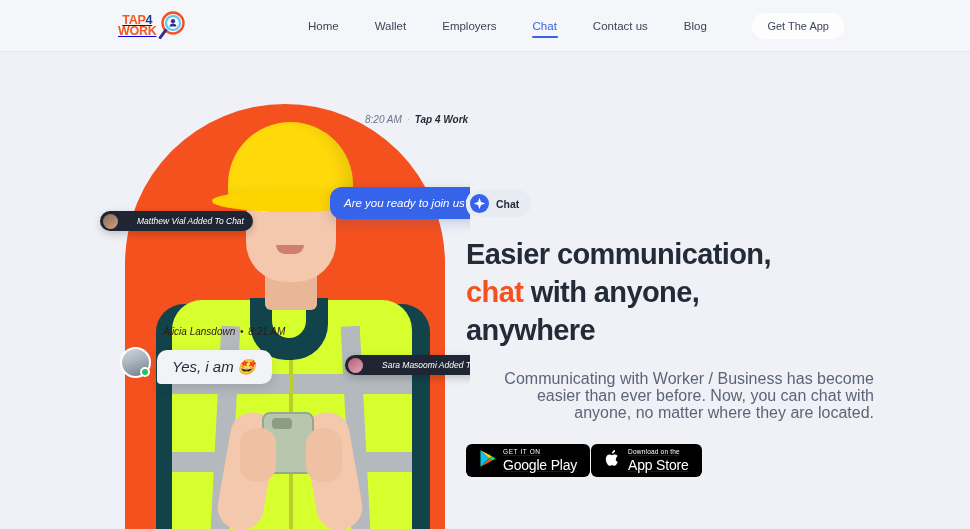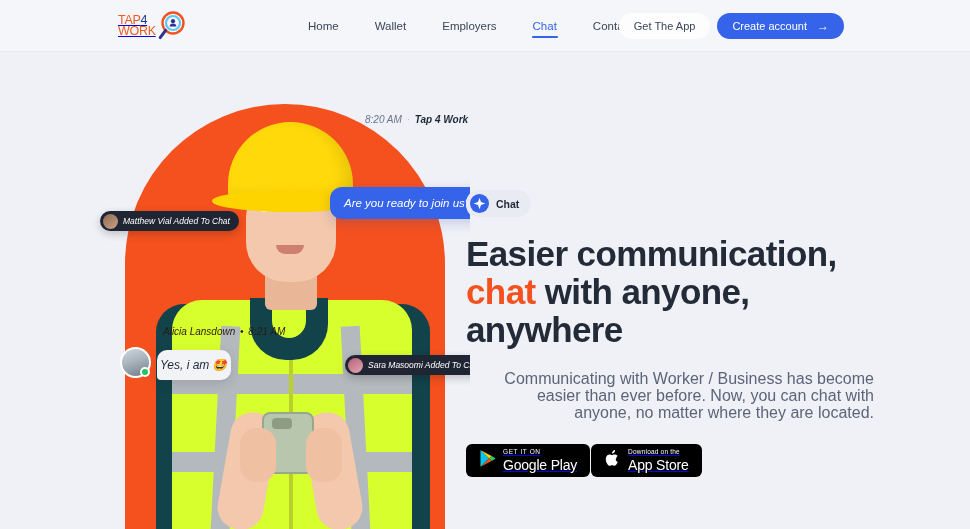--- a/index.html
+++ b/index.html
@@ -18,23 +18,23 @@
     background: #f4f6fa;
     border-bottom: 1px solid #e4e8ef;
     display: flex; align-items: center;
   }
   .logo-wrap {
     position: absolute; left: 118px; top: 9px;
     display: flex; align-items: center; gap: 2px;
     height: 34px;
   }
   .logo-text {
-    font-size: 12.5px; font-weight: normal; line-height: 11.5px;
+    font-size: 12.5px; font-weight: bold; line-height: 11.5px;
     color: #f05a22; letter-spacing: -0.3px;
-    text-align: left;
+    text-align: center;
   }
   .logo-text .row1 { display: block; }
   .logo-text .row1 .four { color: #1d3a8a; }
   .logo-text .row2 { display: block; }
   .logo-mark { width: 30px; height: 30px; margin-left: -2px; }
 
   .nav {
     position: absolute; left: 296px; top: 0; height: 52px;
     display: flex; align-items: center; gap: 12px;
   }
@@ -198,21 +198,21 @@
   .avatar-brand {
     position: absolute; left: 466px; top: 136px;
     width: 32px; height: 32px; border-radius: 50%;
     background: #2e3192; border: 2px solid #eff1f6;
     display: flex; align-items: center; justify-content: center;
   }
   .pill-dark {
     position: absolute;
     background: #1f2533; color: #ffffff;
     border-radius: 14px; height: 20px;
-    display: flex; align-items: center; gap: 5px;
+    display: flex; align-items: center; gap: 19px;
     padding: 0 9px 0 3px;
     font-size: 8.5px; white-space: nowrap;
     box-shadow: 0 3px 9px rgba(0,0,0,.2);
   }
   .pill-dark .av {
     width: 15px; height: 15px; border-radius: 50%;
     background: linear-gradient(145deg,#8d6a52,#c9a288);
     flex: 0 0 15px;
   }
   .pill-matthew { left: 100px; top: 159px; }
@@ -231,21 +231,21 @@
     border: 2px solid #ffffff; overflow: visible;
   }
   .avatar-alicia .online {
     position: absolute; right: -1px; bottom: -1px;
     width: 10px; height: 10px; border-radius: 50%;
     background: #22c55e; border: 2px solid #ffffff;
   }
   .bubble-white {
     position: absolute; left: 157px; top: 298px;
     background: #f1f3f7; color: #1f2937;
-    font-size: 12px; padding: 8px 3px;
+    font-size: 15px; padding: 8px 15px;
     border-radius: 10px 10px 10px 4px;
     white-space: nowrap;
     box-shadow: 0 4px 12px rgba(30,40,70,.14);
   }
 
   
   .hero-right {
     position: absolute; left: 466px; top: 190px; width: 400px;
   }
   .badge {
@@ -254,21 +254,21 @@
     padding: 4px 12px 4px 4px;
   }
   .badge-ic {
     width: 19px; height: 19px; border-radius: 50%;
     background: #3563e9; display: flex; align-items: center; justify-content: center;
   }
   .badge-label { font-size: 10.5px; font-weight: bold; color: #1f2937; }
 
   .headline {
     margin-top: 18px;
-    font-size: 35px; line-height: 38px;
+    font-size: 29px; line-height: 38px;
     font-weight: bold; color: #232b38; letter-spacing: -0.6px;
   }
   .headline .hl-orange { color: #f4511e; }
 
   .subtext {
     margin-top: 21px; width: 378px;
     font-size: 16px; line-height: 17px;
     color: #5b6479; text-align: right; margin-left: 30px;
   }
 
@@ -313,24 +313,20 @@
       <a href="#">Home</a>
       <a href="#">Wallet</a>
       <a href="#">Employers</a>
       <a href="#" class="active">Chat</a>
       <a href="#">Contact us</a>
       <a href="#">Blog</a>
     </nav>
 
     <div class="header-actions">
       <button class="btn-ghost">Get The App</button>
-      <button class="btn-primary">
-        <span>Create account</span>
-        <span class="arr">→</span>
-      </button>
     </div>
   </div>
 
   <div class="hero-left">
 
     <div class="orange-blob"></div>
     <div class="orange-blob-b"></div>
 
     <div class="worker">
       <div class="w-shirt-l"></div>

